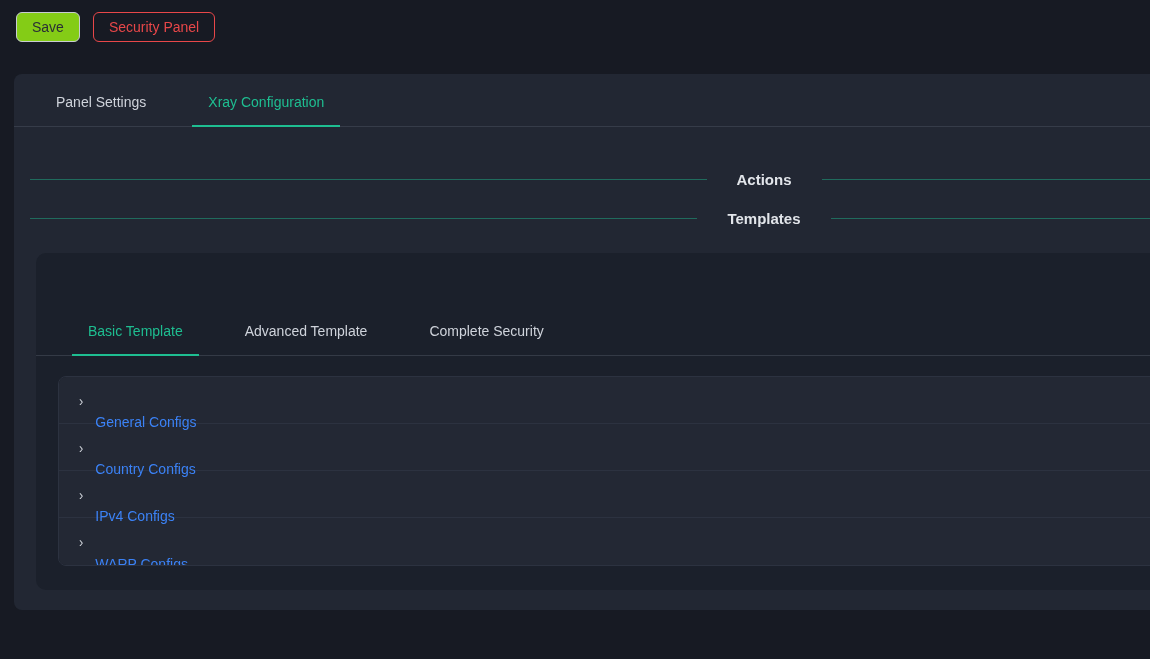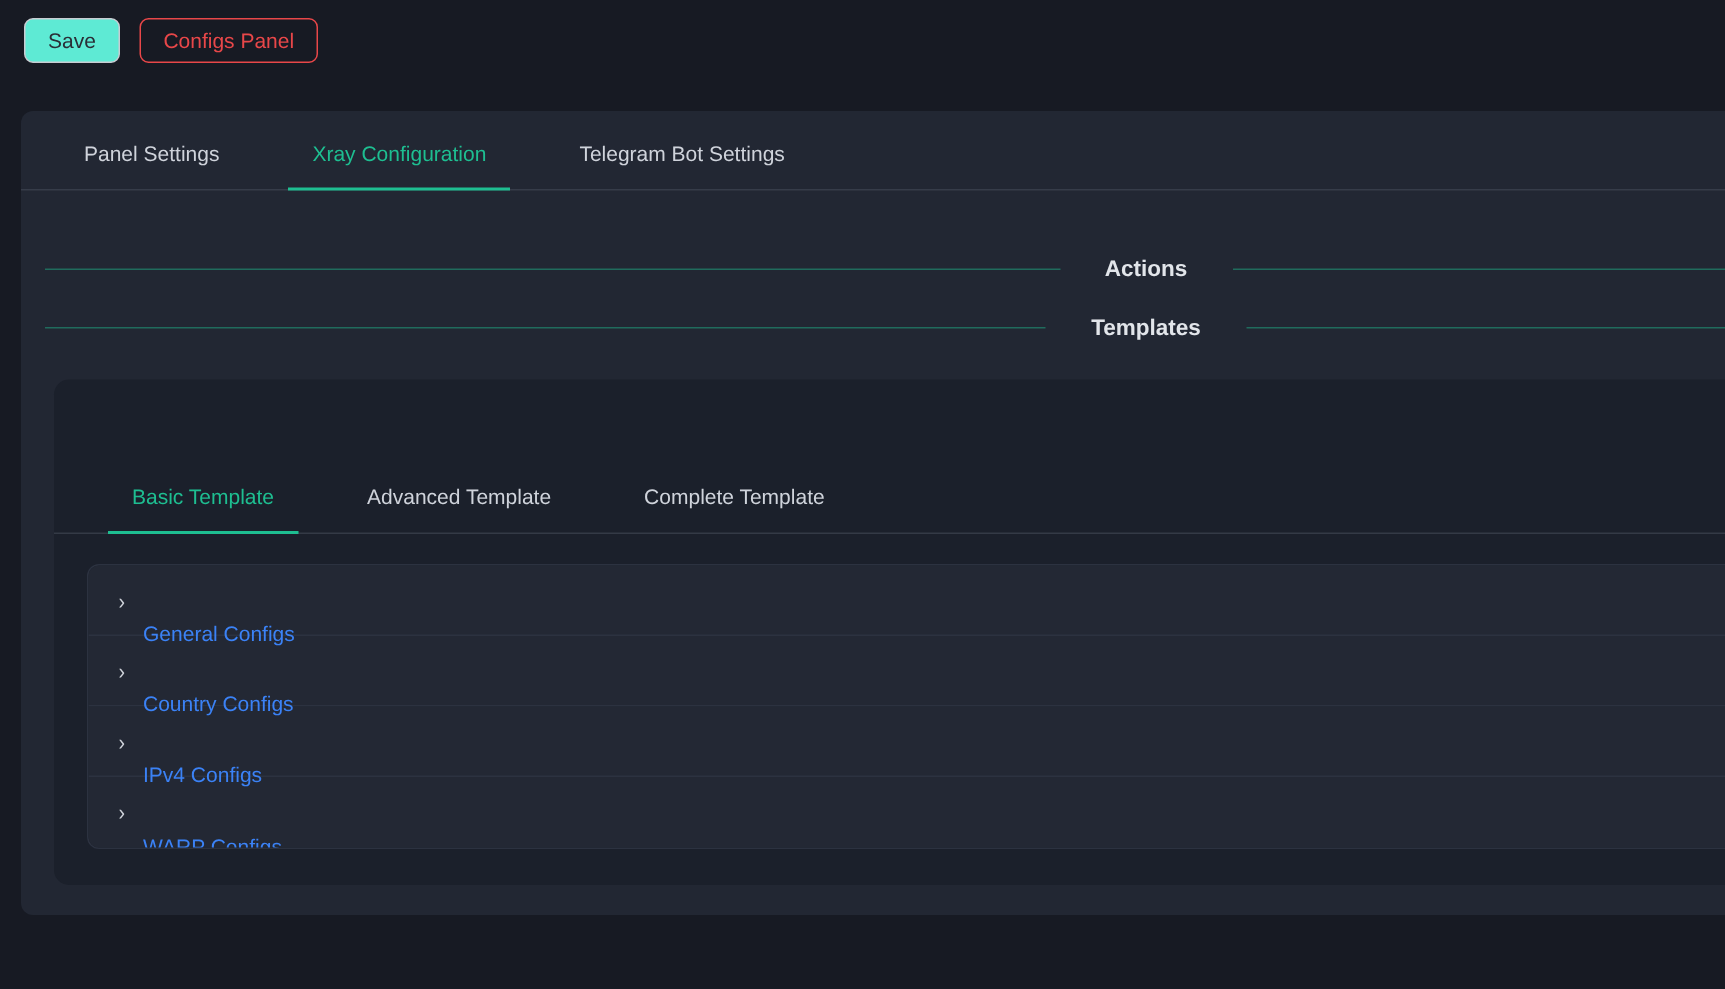--- a/index.html
+++ b/index.html
@@ -23,21 +23,21 @@
   .btn {
     height: 30px;
     padding: 0 15px;
     border-radius: 6px;
     font-size: 14px;
     font-family: inherit;
     cursor: pointer;
     line-height: 28px;
   }
   .btn-save {
-    background: #5eead4;
+    background: #84cc16;
     border: 1px solid #c8ccd2;
     color: #2a2e36;
   }
   .btn-restart {
     background: transparent;
     border: 1px solid #e84749;
     color: #e84749;
   }
 
   
@@ -132,51 +132,50 @@
     display: inline-block;
     transform: scaleY(1.15);
   }
   .collapse-label { margin-left: 12px; color: #3b82f6; margin-top: 44px; }
 </style>
 </head>
 <body>
 
 <div class="topbar">
   <button class="btn btn-save">Save</button>
-  <button class="btn btn-restart">Configs Panel</button>
+  <button class="btn btn-restart">Security Panel</button>
 </div>
 
 <div class="card">
 
   
   <div class="tabbar main">
     <div class="tab">Panel Settings</div>
     <div class="tab active">Xray Configuration</div>
-    <div class="tab">Telegram Bot Settings</div>
   </div>
 
   
   <div class="divider">
     <span class="divider-label">Actions</span>
   </div>
 
   
 
   
   <div class="divider templates">
     <span class="divider-label">Templates</span>
   </div>
 
   
   <div class="inner-card">
 
     <div class="tabbar inner">
       <div class="tab active">Basic Template</div>
       <div class="tab">Advanced Template</div>
-      <div class="tab">Complete Template</div>
+      <div class="tab">Complete Security</div>
     </div>
 
     <div class="collapse">
       <div class="collapse-row">
         <span class="chevron">›</span>
         <span class="collapse-label">General Configs</span>
       </div>
       <div class="collapse-row">
         <span class="chevron">›</span>
         <span class="collapse-label">Country Configs</span>

